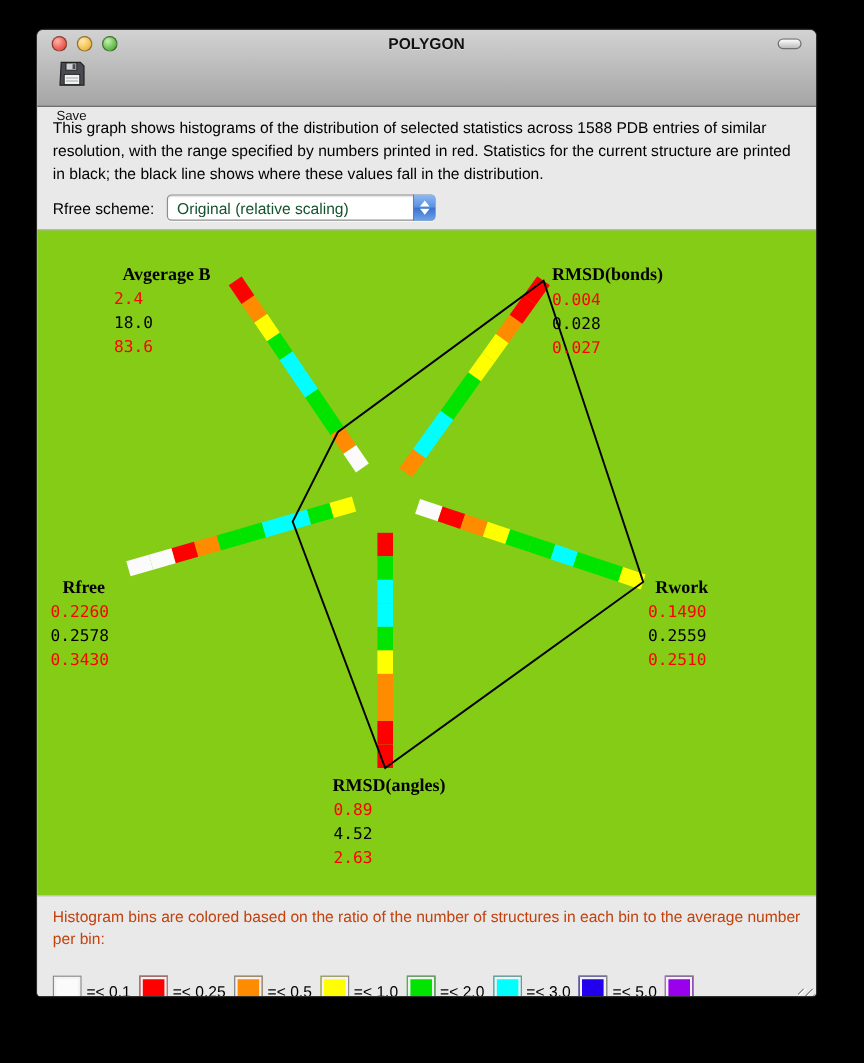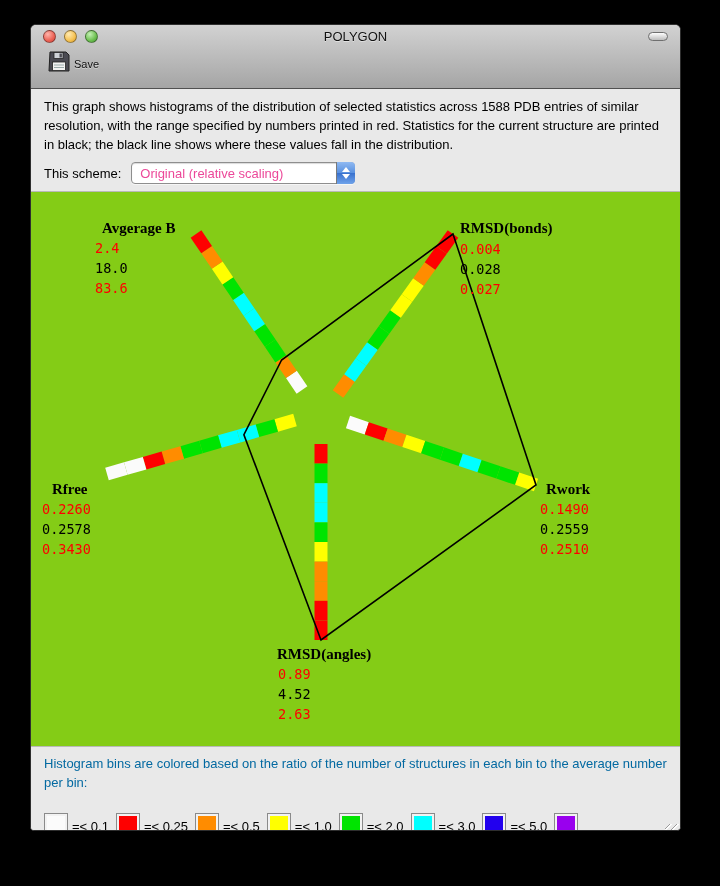--- a/index.html
+++ b/index.html
@@ -17,52 +17,52 @@
   
   .chrome {
     height:64px; flex:0 0 64px;
     background:linear-gradient(#d2d2d2, #a5a5a5);
     border-bottom:1px solid #515151;
     position:relative;
   }
   .titlebar { height:22px; position:relative; }
   .title {
     position:absolute; left:0; right:0; top:4px; text-align:center;
-    font-size:13px; font-weight:400; color:#111;
+    font-size:13px; font-weight:700; color:#111;
     text-shadow:0 1px 0 rgba(255,255,255,.45);
   }
   .lights { position:absolute; left:12px; top:5px; display:flex; gap:8px; }
   .light { width:13px; height:13px; border-radius:50%; border:1px solid rgba(0,0,0,.4); }
   .light.red    { background:radial-gradient(circle at 35% 30%, #ffb4ab, #ec6255 60%, #c94439); }
   .light.yellow { background:radial-gradient(circle at 35% 30%, #ffe9b0, #f5c151 60%, #d49b2c); }
   .light.green  { background:radial-gradient(circle at 35% 30%, #c4f0b4, #6cc04f 60%, #47933а); background:radial-gradient(circle at 35% 30%, #c4f0b4, #6cc04f 60%, #479339); }
   .pill {
     position:absolute; right:12px; top:7px; width:20px; height:9px;
     border-radius:5px; border:1px solid #6f6f6f;
     background:linear-gradient(#fdfdfd,#bdbdbd);
   }
   .toolbar { height:42px; display:flex; align-items:flex-start; padding:2px 0 0 12px; }
   .tool-button {
-    display:flex; flex-direction:row; align-items:center; gap:3px;
+    display:flex; flex-direction:column; align-items:center; gap:13px;
     padding:1px 4px; border-radius:4px; cursor:default;
   }
   .tool-button .tb-label { font-size:11px; color:#111; text-shadow:0 1px 0 rgba(255,255,255,.4); }
 
   
   .intro-panel { flex:0 0 102px; background:#e9e9e9; padding:8px 13px 0 13px; }
   .intro-text { font-size:13px; line-height:19px; color:#000; }
   .scheme-row { margin-top:8px; display:flex; align-items:center; }
   .scheme-label { font-size:13px; color:#000; margin-right:10px; }
   .popup {
     width:224px; height:22px; background:#fff;
     border:1px solid #8e8e8e; border-radius:4px;
     display:flex; align-items:center; position:relative;
     box-shadow:inset 0 1px 1px rgba(0,0,0,.15), 0 1px 0 rgba(255,255,255,.6);
   }
-  .popup-value { font-size:13px; color:#ec4899; padding-left:8px; flex:1; white-space:nowrap; overflow:hidden; }
+  .popup-value { font-size:13px; color:#14532d; padding-left:8px; flex:1; white-space:nowrap; overflow:hidden; }
   .popup-stepper {
     width:19px; height:22px; margin-right:-1px; border-radius:0 4px 4px 0;
     background:linear-gradient(#8fb9f2 0%, #5b92e0 48%, #3a72cf 52%, #6fa3ea 100%);
     border-left:1px solid #7a7a7a;
     display:flex; flex-direction:column; align-items:center; justify-content:center; gap:2px;
   }
   .arrow-up, .arrow-down { width:0; height:0; border-left:4px solid transparent; border-right:4px solid transparent; }
   .arrow-up { border-bottom:5px solid #fff; }
   .arrow-down { border-top:5px solid #fff; }
 
@@ -70,21 +70,21 @@
   .chart-area { flex:0 0 555px; background:#84cc16; border-top:1px solid #b9b9b9; position:relative; }
   .chart-area svg { position:absolute; left:0; top:0; }
   .ax-name { font-family:"Liberation Serif", serif; font-weight:bold; font-size:15px; fill:#000; }
   .ax-num  { font-family:"DejaVu Sans Mono", monospace; font-size:13.5px; }
   .num-red   { fill:#fe0000; }
   .num-black { fill:#000; }
 
   
   .legend-panel { flex:1 1 auto; background:#e9e9e9; border-top:1px solid #b9b9b9;
                   padding:7px 13px 0 13px; position:relative; }
-  .legend-text { font-size:13px; line-height:19px; color:#0369a1; }
+  .legend-text { font-size:13px; line-height:19px; color:#c2410c; }
   .legend-row { margin-top:21px; display:flex; align-items:center; }
   .legend-item { display:flex; align-items:center; }
   .swatch {
     width:24px; height:26px; border:1px solid #8a8a8a; background:#fff;
     box-shadow:inset 0 0 0 2px #f2f2f2; margin-right:4px;
   }
   .bin-label { font-size:13px; color:#000; margin-right:7px; white-space:pre; }
   .resize-grip { position:absolute; right:1px; bottom:1px; width:14px; height:14px;
     background:repeating-linear-gradient(135deg, transparent 0 3px, #9a9a9a 3px 4px, #fdfdfd 4px 5px);
   }
@@ -117,21 +117,21 @@
           </svg>
         </span>
         <span class="tb-label">Save</span>
       </div>
     </div>
   </div>
 
   <div class="intro-panel">
     <div class="intro-text">This graph shows histograms of the distribution of selected statistics across 1588 PDB entries of similar resolution, with the range specified by numbers printed in red.  Statistics for the current structure are printed in black; the black line shows where these values fall in the distribution.</div>
     <div class="scheme-row">
-      <span class="scheme-label">This scheme:</span>
+      <span class="scheme-label">Rfree scheme:</span>
       <div class="popup">
         <span class="popup-value">Original (relative scaling)</span>
         <span class="popup-stepper">
           <span class="arrow-up"></span>
           <span class="arrow-down"></span>
         </span>
       </div>
     </div>
   </div>
 

